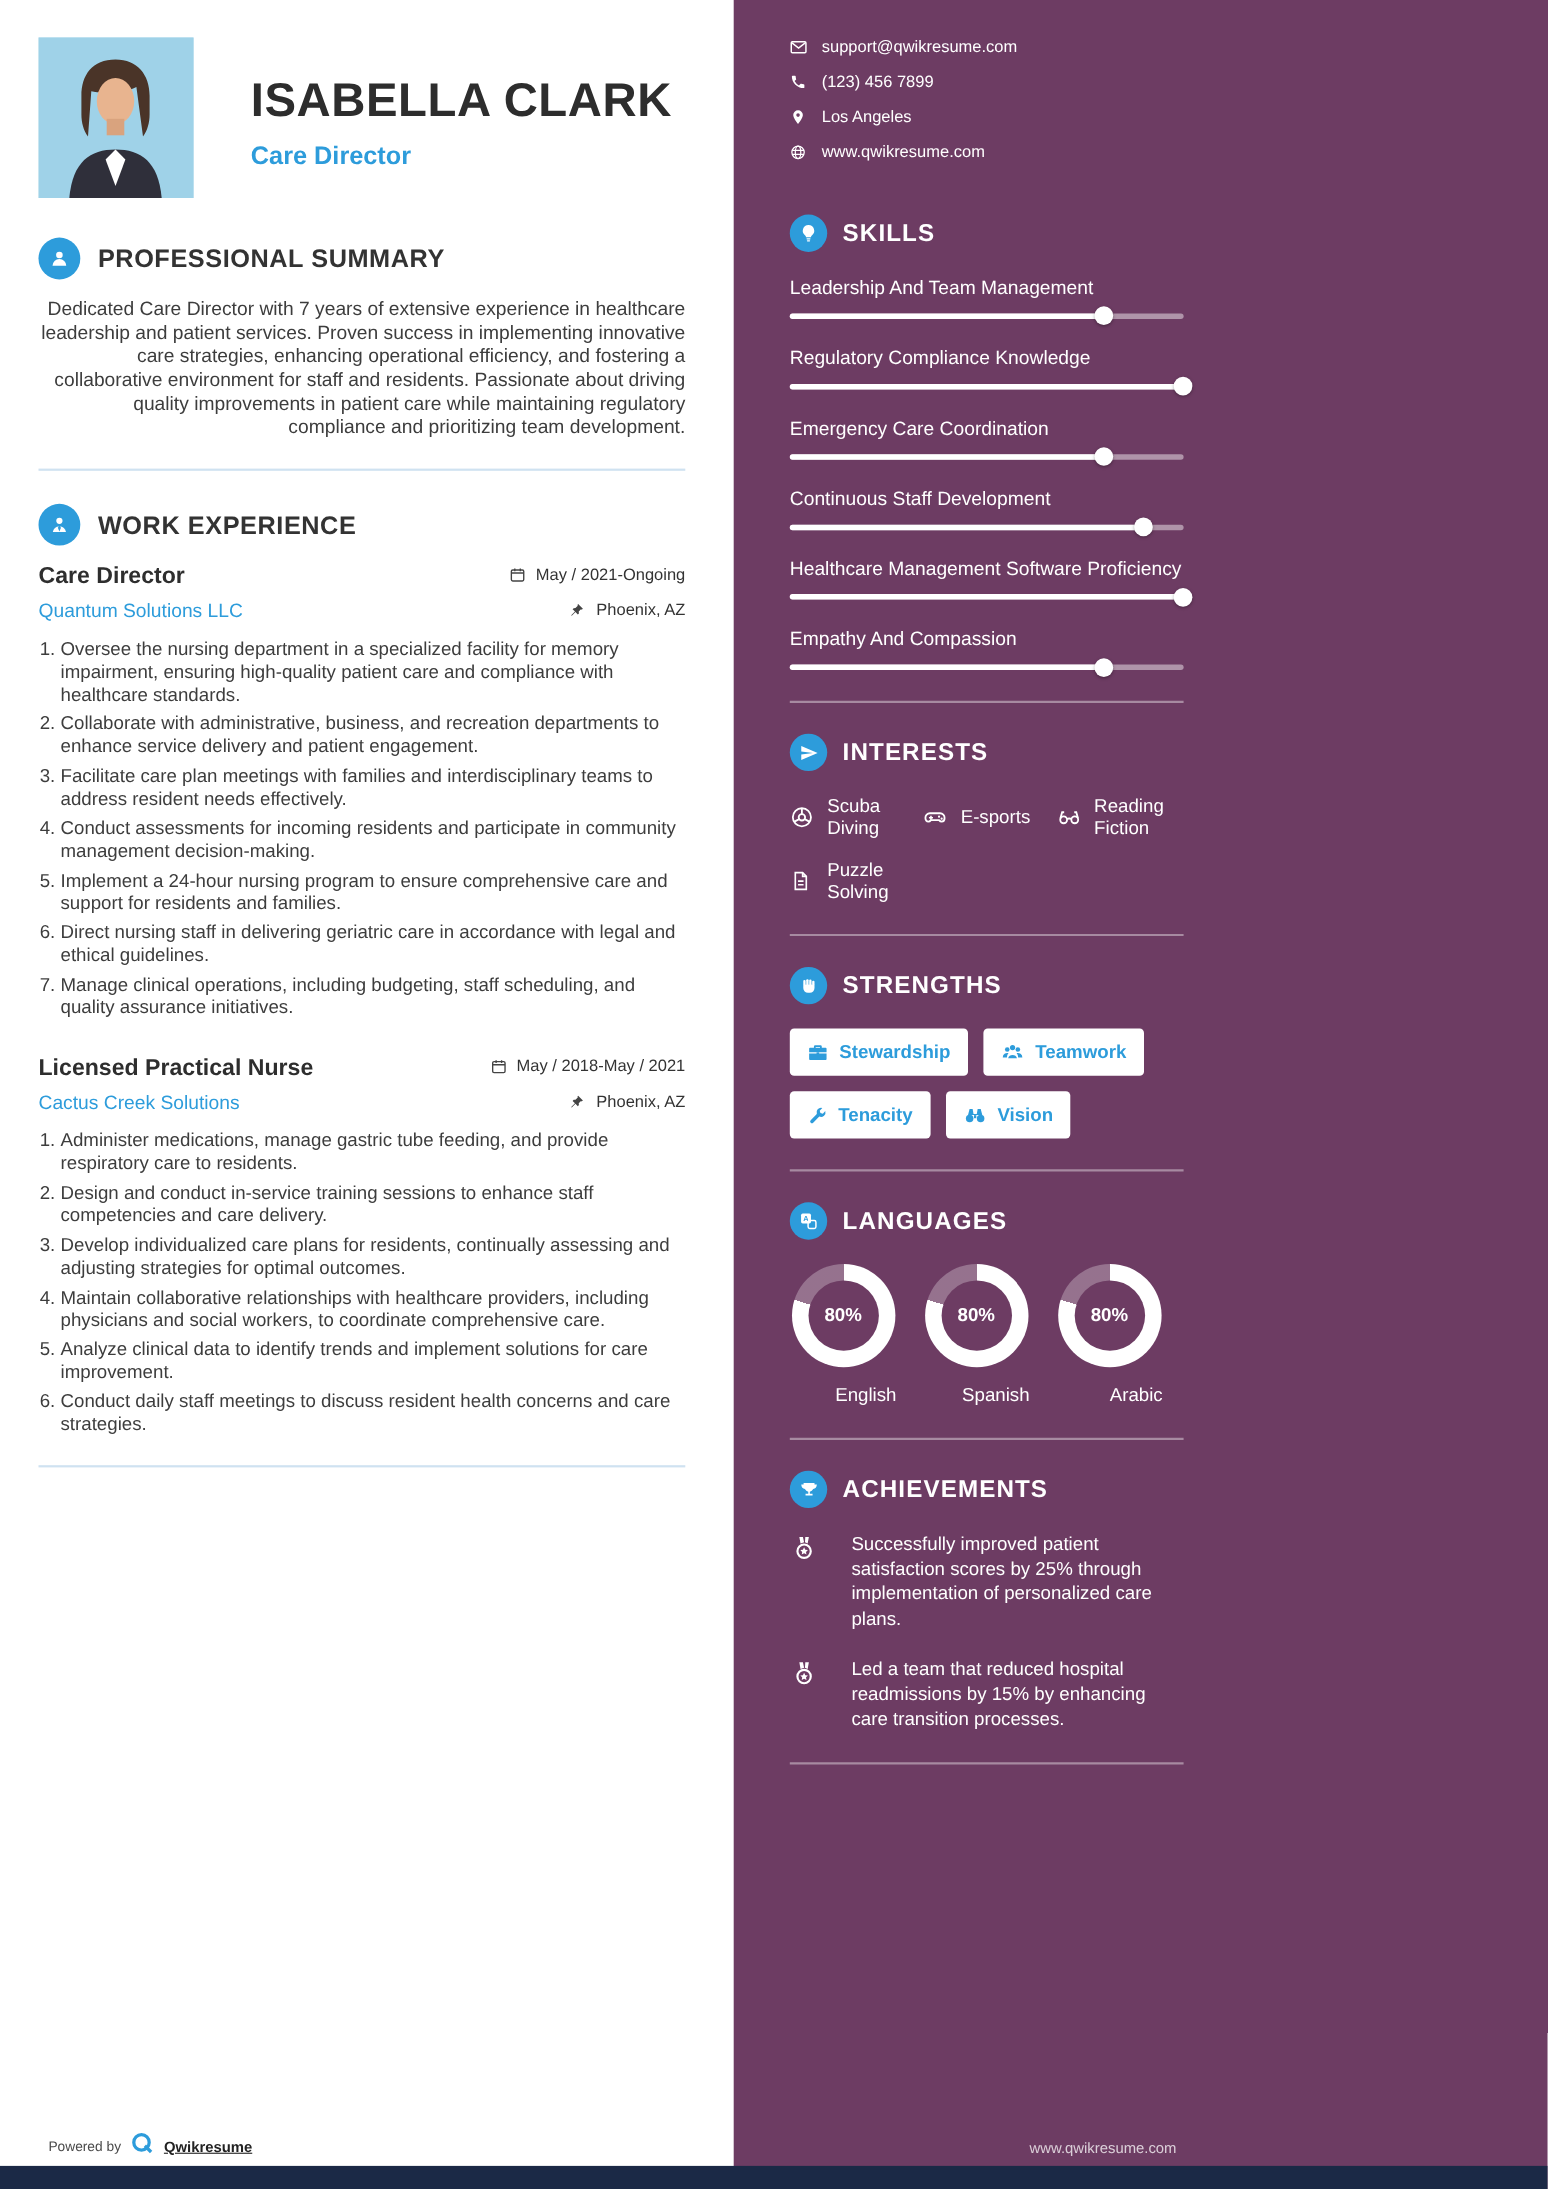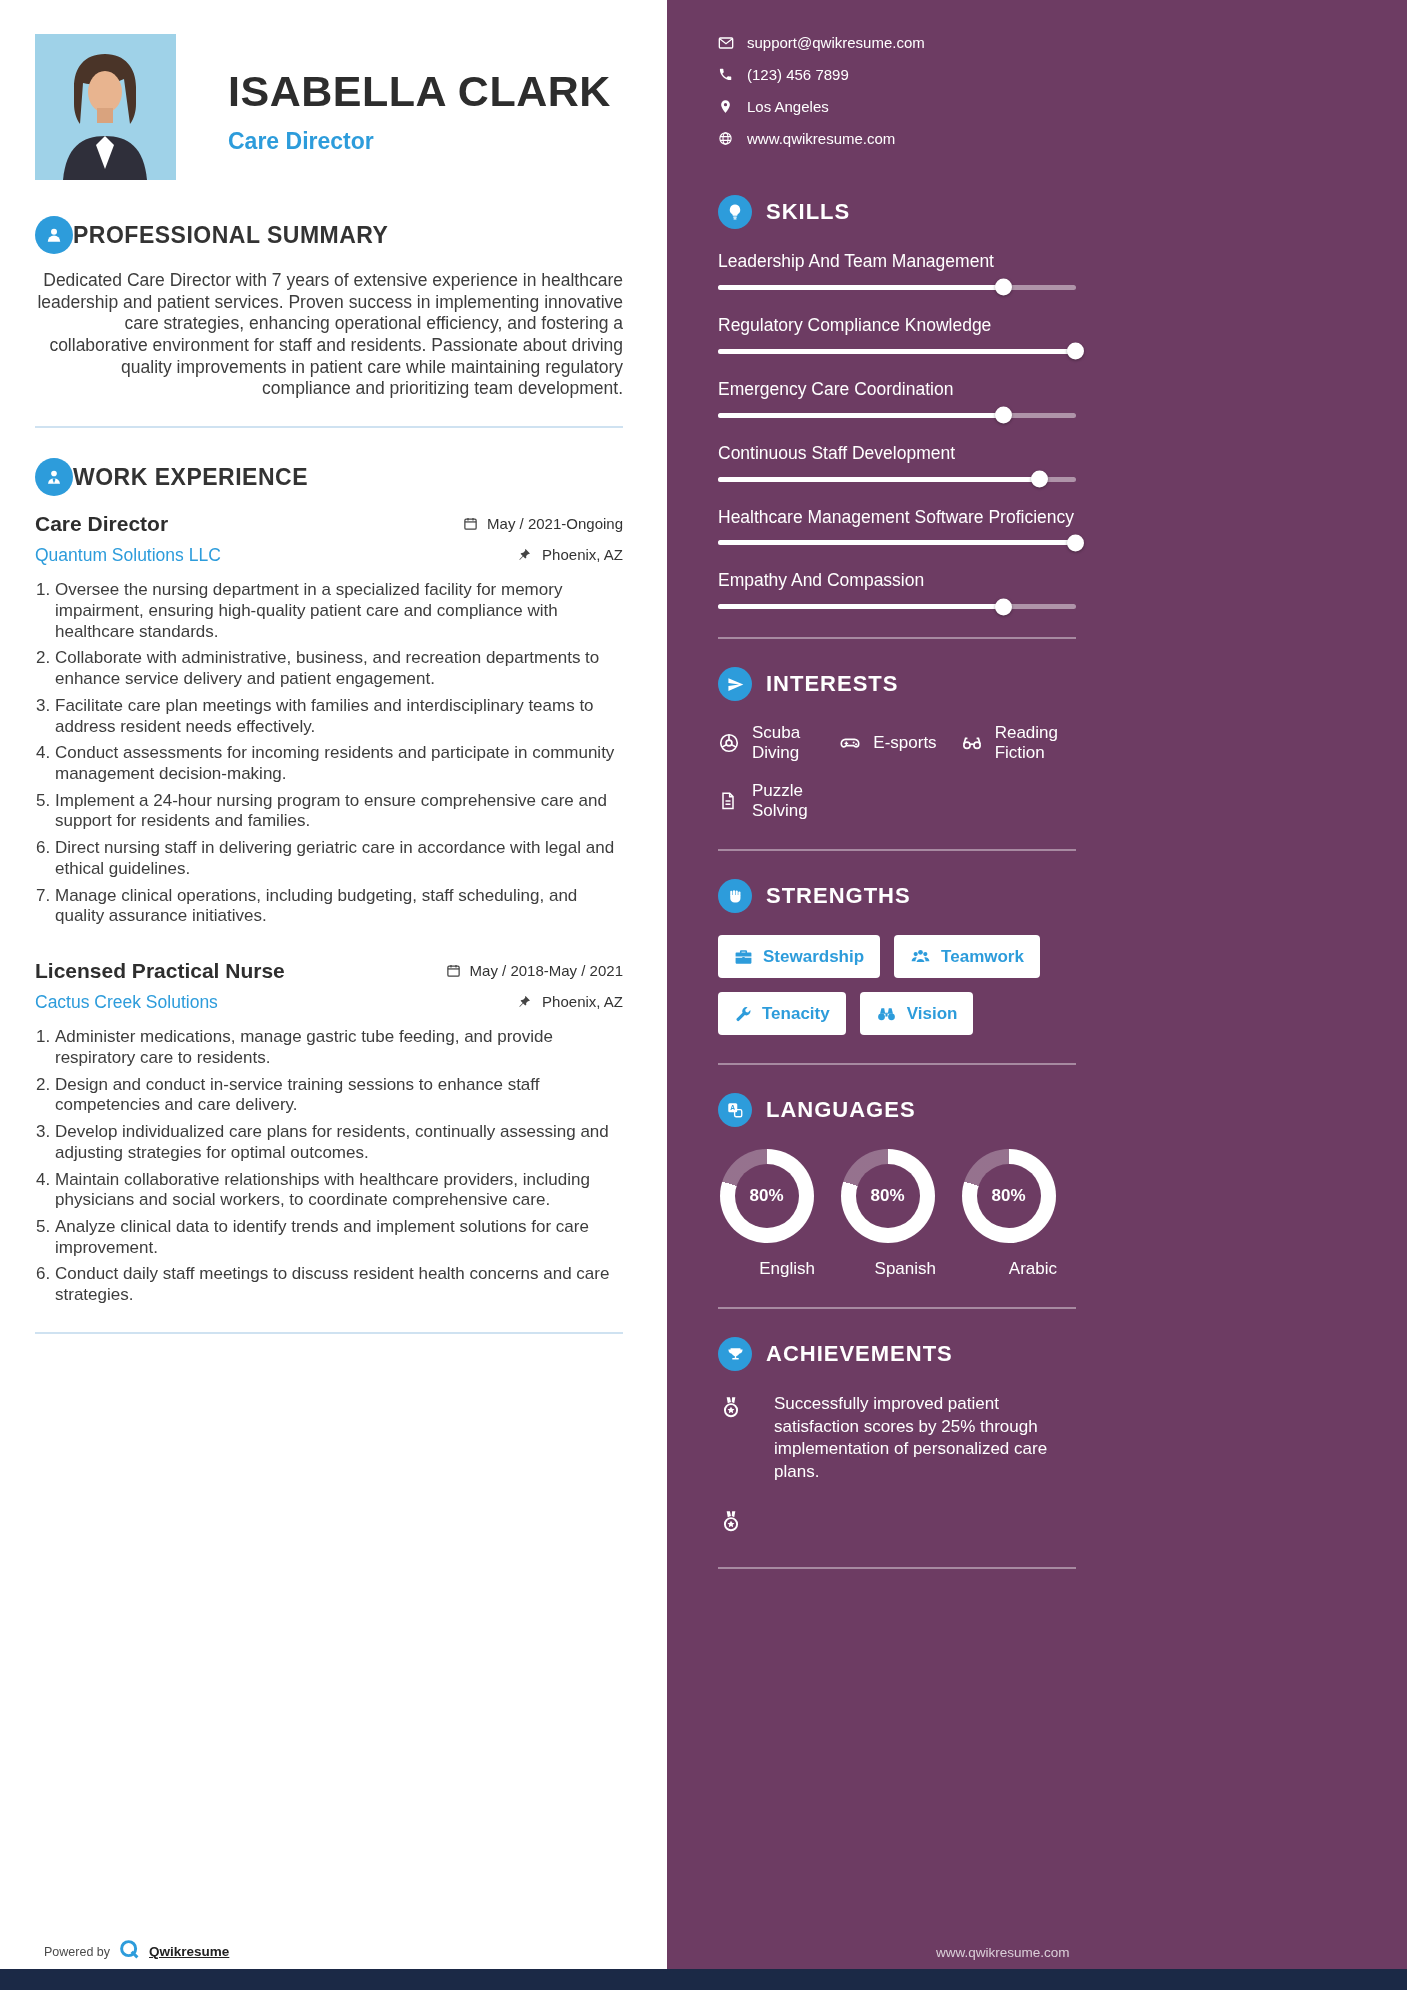--- a/index.html
+++ b/index.html
@@ -14,21 +14,21 @@
   .page{position:relative;width:1407px;height:1990px;background:#fff;display:flex;overflow:hidden;}
 
   
   .main{width:667px;padding:34px 44px 0 35px;}
   .id-block{display:flex;margin-bottom:36px;}
   .photo{width:141px;height:146px;background:#9fd2e8;overflow:hidden;flex:0 0 141px;}
   .id-text{margin-left:52px;padding-top:36px;}
   .name{font-size:43px;font-weight:800;letter-spacing:0.5px;color:#2d2d2d;line-height:1;}
   .role{font-size:23px;font-weight:700;color:var(--accent);margin-top:15px;}
 
-  .sec-head{display:flex;align-items:center;gap:0;}
+  .sec-head{display:flex;align-items:center;gap:16px;}
   .sec-icon{width:38px;height:38px;border-radius:50%;background:var(--accent);display:flex;align-items:center;justify-content:center;flex:0 0 38px;}
   .sec-title{font-size:23px;font-weight:800;color:#333;letter-spacing:0.5px;}
 
   .summary-text{font-size:17.5px;line-height:1.24;color:var(--text);margin:16px 0 0;text-align:right;}
   .main-rule{border:none;border-top:2px solid var(--rule-blue);margin:26px 0 30px;}
 
   .job{margin-top:16px;}
   .job + .job{margin-top:32px;}
   .job-head{display:flex;justify-content:space-between;align-items:baseline;}
   .job-title{font-size:21px;font-weight:700;color:#2e2e2e;}
@@ -484,20 +484,21 @@
           <span class="ach-text">Successfully improved patient satisfaction scores by 25% through implementation of personalized care plans.</span>
         </div>
         <div class="ach">
           <span class="ach-icon">
             <svg viewBox="0 0 24 24" width="26" height="26">
                 <path d="M8 2h3l1 4.5L9 7.6zM16 2h-3l-.3 4.5L15 7.6z" fill="#fff"></path>
                 <circle cx="12" cy="14" r="5.6" fill="none" stroke="#fff" stroke-width="1.8"></circle>
                 <path d="M12 10.8l1 2 2.2.3-1.6 1.5.4 2.2-2-1-2 1 .4-2.2-1.6-1.5 2.2-.3z" fill="#fff"></path>
               </svg>
           </span>
+          <span class="ach-text">Led a team that reduced hospital readmissions by 15% by enhancing care transition processes.</span>
         </div>
       </div>
 
       <hr class="side-rule">
     </div>
   </div>
 
   <div class="watermark">www.qwikresume.com</div>
   <div class="bottom-bar"></div>
 </div>

